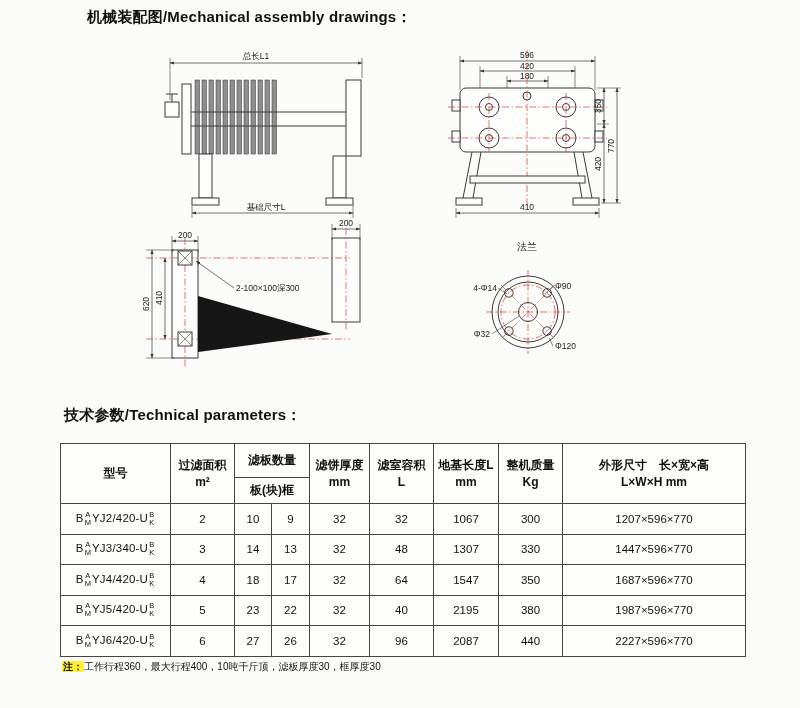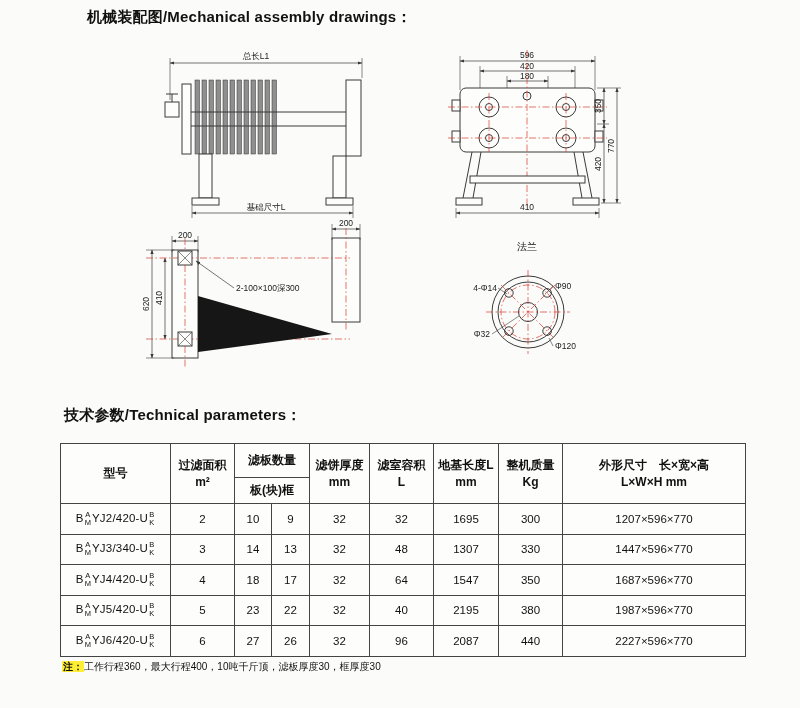--- a/index.html
+++ b/index.html
@@ -285,21 +285,21 @@
             <i>M</i>
           </span><span class="mseg">YJ2/420-U</span><span class="stk">
             <i>B</i>
             <i>K</i>
           </span></td>
         <td>2</td>
         <td>10</td>
         <td>9</td>
         <td>32</td>
         <td>32</td>
-        <td>1695</td>
+        <td>1067</td>
         <td>300</td>
         <td>1207×596×770</td>
       </tr>
 
       <tr>
         <td><span class="mseg">B</span><span class="stk">
             <i>A</i>
             <i>M</i>
           </span><span class="mseg">YJ3/340-U</span><span class="stk">
             <i>B</i>

